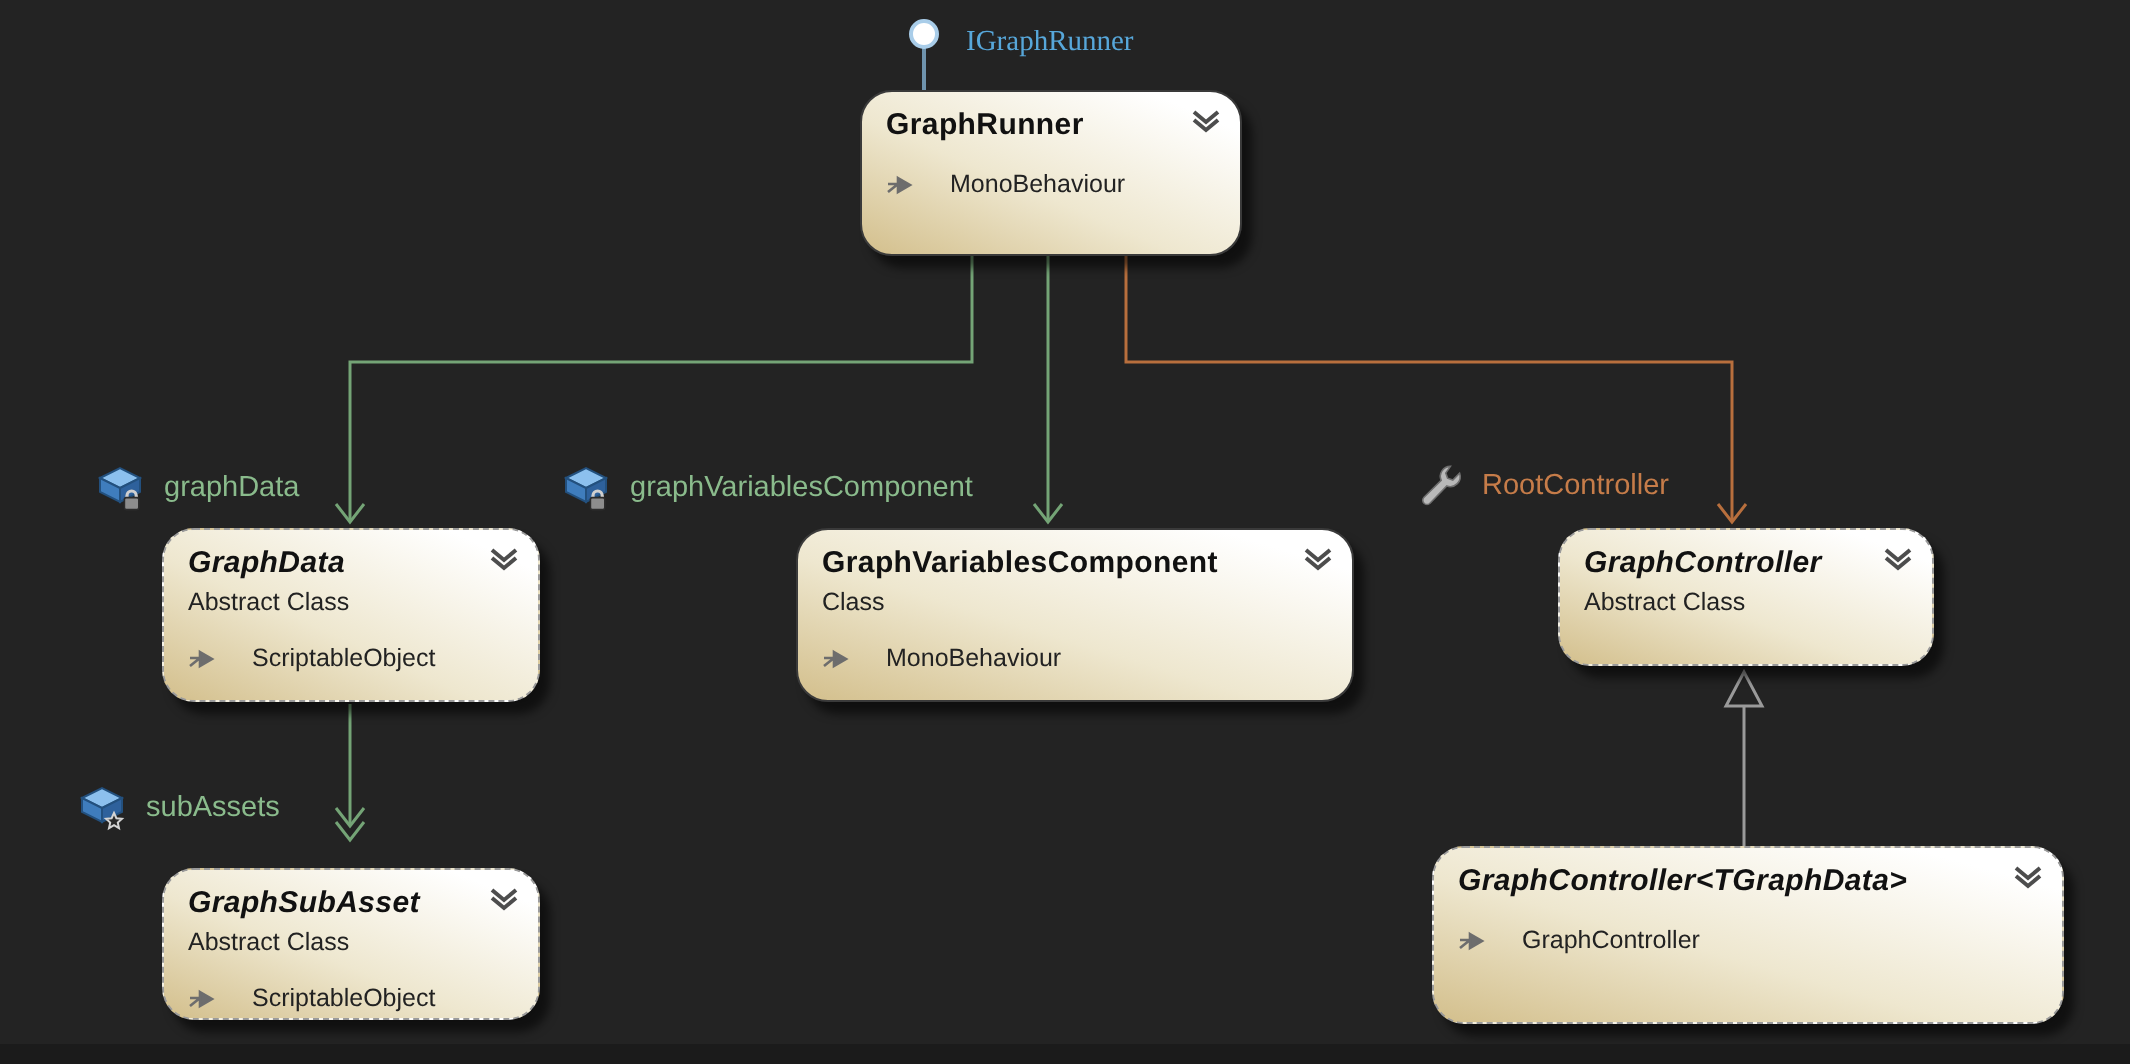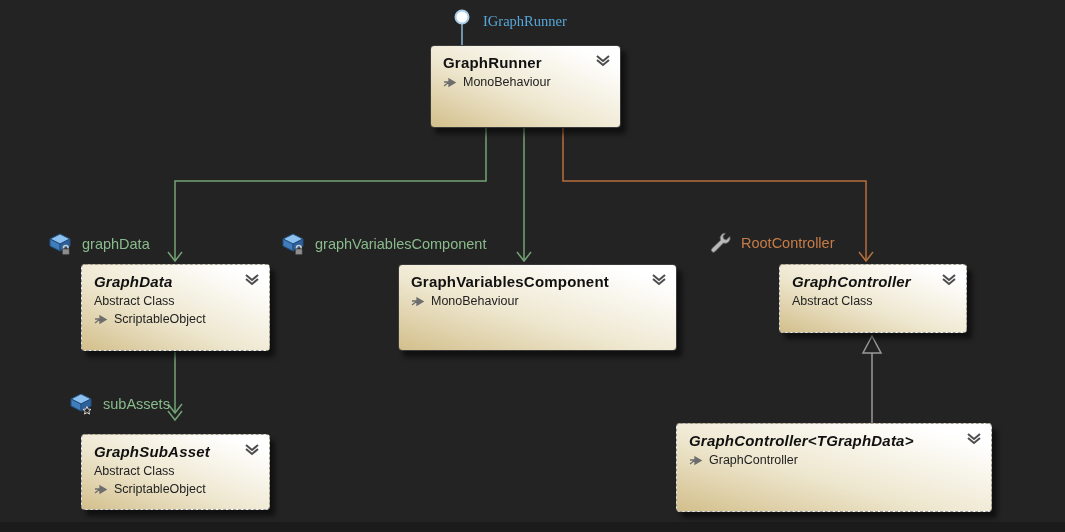--- a/index.html
+++ b/index.html
@@ -6,31 +6,31 @@
   body{
     width:1065px;height:532px;position:relative;overflow:hidden;
     background:var(--c-background,#232323);
     font-family:"Liberation Sans","DejaVu Sans",sans-serif;
   }
   #connector-layer{position:absolute;left:0;top:0;width:1065px;height:532px;}
   .canvas-edge{position:absolute;left:0;bottom:0;width:1065px;height:10px;background:var(--c-canvas-edge,#1b1b1b);}
 
   
   .cls{
-    position:absolute;box-sizing:border-box;border-radius:4px;
+    position:absolute;box-sizing:border-box;border-radius:16px;
     padding:8px 12px 6px 12px;
     background:linear-gradient(to top right,var(--c-box-gradient-start,#d3bf8c) 0%, #eee7cf 42%, var(--c-box-gradient-end,#ffffff) 88%);
     border:1.5px solid var(--c-box-border-solid,#3a3a3a);
     box-shadow:5px 6px 5px rgba(0,0,0,0.55);
   }
   .cls.abstract{border:1px dashed var(--c-box-border-dashed,#9b9b9b);}
   .cls-title{font-size:15px;font-weight:bold;color:var(--c-title-text,#111);letter-spacing:.2px;white-space:nowrap;padding-right:26px;}
   .abstract .cls-title{font-style:italic;}
   .cls-kind{font-size:12.5px;color:var(--c-body-text,#222);margin-top:4px;}
-  .cls-base{display:flex;align-items:center;gap:6px;font-size:12.5px;color:var(--c-body-text,#222);margin-top:4px;}
+  .cls-base{display:flex;align-items:center;gap:18px;font-size:12.5px;color:var(--c-body-text,#222);margin-top:14px;}
   .chevron{position:absolute;top:9px;right:10px;cursor:pointer;}
 
   
   .assoc-label{position:absolute;display:flex;align-items:center;gap:9px;font-size:14.5px;white-space:nowrap;cursor:default;}
   .assoc-label .txt{line-height:26px;}
   .assoc-label.green .txt{color:var(--c-green-label,#8abb8c);}
   .assoc-label.orange .txt{color:var(--c-orange-label,#c67c49);text-align:center;}
 
   .iface-label{position:absolute;left:483px;top:13px;font-size:14.5px;color:var(--c-interface-blue,#57a7da);font-family:Liberation Serif, serif;}
 </style>
@@ -97,20 +97,21 @@
     <span>ScriptableObject</span>
   </div>
   <svg class="chevron" width="14" height="12" viewBox="0 0 14 12" fill="none" style="stroke:var(--c-chevron,#4d4d4d);stroke-width:2">
       <polyline points="1,1 7,6 13,1"></polyline>
       <polyline points="1,5 7,10 13,5"></polyline>
     </svg>
 </div>
 
 <div class="cls" style="left:398px;top:264px;width:279px;height:87px;">
   <div class="cls-title">GraphVariablesComponent</div>
+  <div class="cls-kind">Class</div>
   <div class="cls-base">
     <svg width="14" height="11" viewBox="0 0 14 11">
         <path d="M1 9 L6 5 M1 5 L6 5 M6 2 L12 5.5 L6 9 Z" fill="#6d6d6d" stroke="#6d6d6d" stroke-width="1.3" fill-rule="evenodd"></path>
       </svg>
     <span>MonoBehaviour</span>
   </div>
   <svg class="chevron" width="14" height="12" viewBox="0 0 14 12" fill="none" style="stroke:var(--c-chevron,#4d4d4d);stroke-width:2">
       <polyline points="1,1 7,6 13,1"></polyline>
       <polyline points="1,5 7,10 13,5"></polyline>
     </svg>
@@ -133,21 +134,21 @@
         <path d="M1 9 L6 5 M1 5 L6 5 M6 2 L12 5.5 L6 9 Z" fill="#6d6d6d" stroke="#6d6d6d" stroke-width="1.3" fill-rule="evenodd"></path>
       </svg>
     <span>ScriptableObject</span>
   </div>
   <svg class="chevron" width="14" height="12" viewBox="0 0 14 12" fill="none" style="stroke:var(--c-chevron,#4d4d4d);stroke-width:2">
       <polyline points="1,1 7,6 13,1"></polyline>
       <polyline points="1,5 7,10 13,5"></polyline>
     </svg>
 </div>
 
-<div class="cls abstract" style="left:676px;top:423px;width:316px;height:89px;">
+<div class="cls abstract" style="left:716px;top:423px;width:316px;height:89px;">
   <div class="cls-title">GraphController&lt;TGraphData&gt;</div>
   <div class="cls-base">
     <svg width="14" height="11" viewBox="0 0 14 11">
         <path d="M1 9 L6 5 M1 5 L6 5 M6 2 L12 5.5 L6 9 Z" fill="#6d6d6d" stroke="#6d6d6d" stroke-width="1.3" fill-rule="evenodd"></path>
       </svg>
     <span>GraphController</span>
   </div>
   <svg class="chevron" width="14" height="12" viewBox="0 0 14 12" fill="none" style="stroke:var(--c-chevron,#4d4d4d);stroke-width:2">
       <polyline points="1,1 7,6 13,1"></polyline>
       <polyline points="1,5 7,10 13,5"></polyline>
@@ -176,21 +177,21 @@
   <span class="txt">graphVariablesComponent</span>
 </div>
 
 <div class="assoc-label orange" style="left:708px;top:230px;">
   <svg width="24" height="26" viewBox="0 0 24 26">
     <path d="M17.2 3.2 a5 5 0 0 0 -4.6 7.0 L4.0 18.6 a2.1 2.1 0 1 0 3.0 3.0 L15.4 13 a5 5 0 0 0 6.4-6.4 L18.4 10 15.8 9.1 14.9 6.5 Z" fill="#b9b9b9" stroke="#6e6e6e" stroke-width="0.8"></path>
   </svg>
   <span class="txt">RootController</span>
 </div>
 
-<div class="assoc-label green" style="left:68px;top:391px;">
+<div class="assoc-label green" style="left:38px;top:391px;">
   <svg width="26" height="26" viewBox="0 0 26 26">
     <path d="M3 8 L13 3 L23 8 L13 13 Z" fill="#8cc0ee" stroke="#23507e" stroke-width="1"></path>
     <path d="M3 8 V15 L13 20 V13 Z" fill="#3f7dbd" stroke="#23507e" stroke-width="1"></path>
     <path d="M23 8 V15 L13 20 V13 Z" fill="#2e619c" stroke="#23507e" stroke-width="1"></path>
     <path d="M19 15.5 L20.2 18.1 23 18.4 20.9 20.3 21.5 23.1 19 21.6 16.5 23.1 17.1 20.3 15 18.4 17.8 18.1 Z" fill="#2a2a2a" stroke="#d4d4d4" stroke-width="1"></path>
   </svg>
   <span class="txt">subAssets</span>
 </div>
 
 <div class="canvas-edge"></div>

